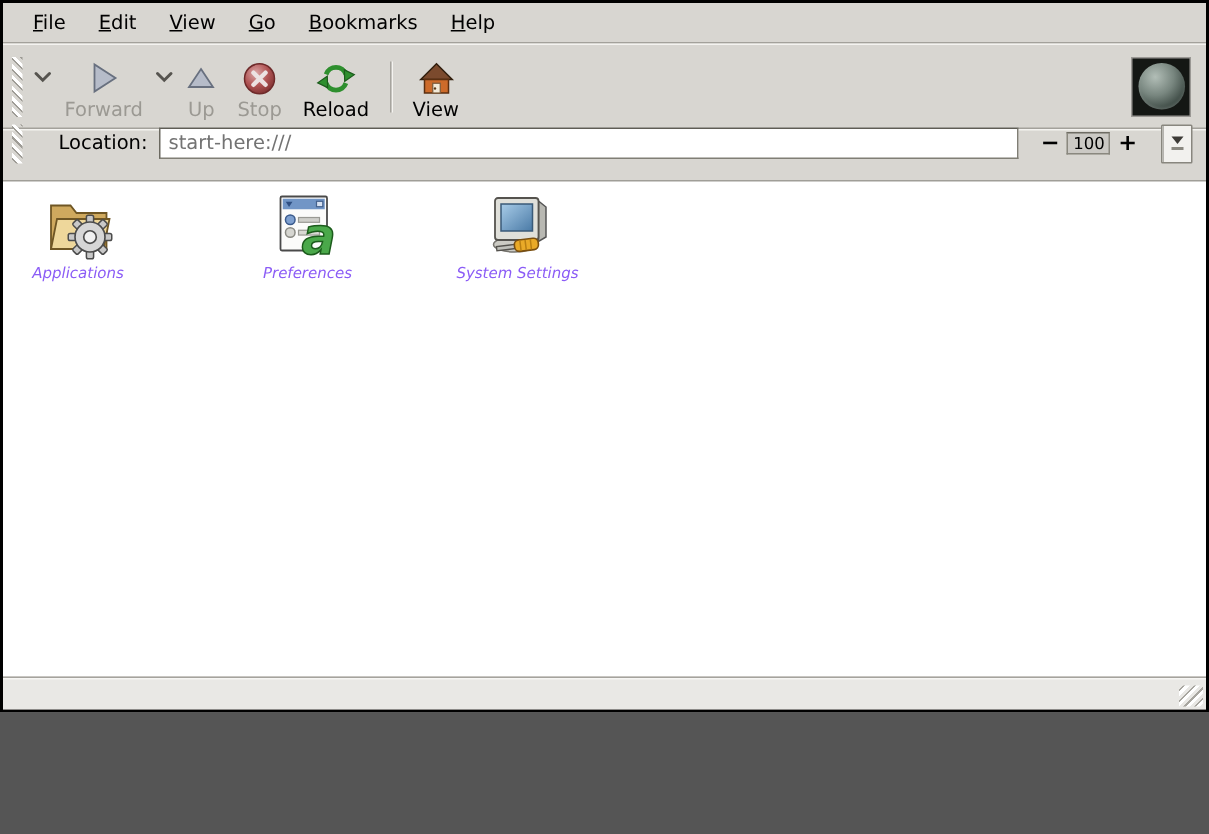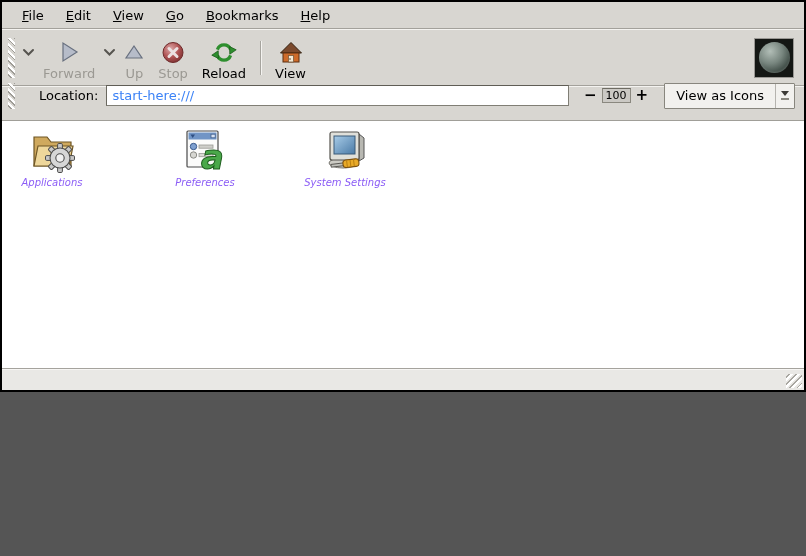--- a/index.html
+++ b/index.html
@@ -1,18 +1,18 @@
 <!DOCTYPE html>
 <html><head>
 <meta charset="utf-8">
 <style>
   html,body { margin:0; padding:0; background:#555; }
   * { box-sizing:border-box; }
   .window {
-    width:806px; height:392px;
+    width:806px; height:475px;
     border:2px solid #000;
     background:#d8d6d1;
     display:flex; flex-direction:column;
     font-family:"DejaVu Sans","Liberation Sans",sans-serif;
     font-size:13px; color:#000;
     position:relative; overflow:hidden;
   }
   
   .menubar { height:26px; display:flex; align-items:center; padding-left:10px; flex:0 0 auto; }
   .menu-item { padding:3px 12px 3px 10px; cursor:default; white-space:nowrap; }
@@ -39,21 +39,21 @@
   .sphere {
     width:31px; height:31px; border-radius:50%;
     background:radial-gradient(circle at 36% 30%, #b2beb7, #78867f 42%, #46534d 70%, #27312c 100%);
     box-shadow:inset 0 -1px 2px rgba(255,255,255,.15);
   }
   
   .locationbar { height:33px; display:flex; align-items:center; padding:0 9px 16px 4px; flex:0 0 auto; }
   .loc-label { margin:0 8px 0 18px; white-space:nowrap; }
   .loc-input {
     flex:1; height:21px; font:13px "DejaVu Sans","Liberation Sans",sans-serif;
-    padding:1px 5px; background:#fff; color:#3b82f6;
+    padding:1px 5px; background:#fff; color:#737373;
     border:1px solid #807e75; border-top-color:#5f5d55; border-left-color:#6b6960;
     outline:none;
   }
   .zoom-btn { font-weight:bold; font-size:15px; padding:0 5px; cursor:default; line-height:15px; }
   .zoom-out { margin-left:10px; }
   .zoom-level {
     width:29px; height:15px; line-height:14px; text-align:center;
     font-size:11px; background:#cbc9c4;
     border:1px solid #8a887f; border-top-color:#6e6c63;
   }
@@ -180,21 +180,20 @@
   <div class="hsep"></div>
 
   <div class="locationbar">
     <div class="grip" style="height:26px"></div>
     <span class="loc-label">Location:</span>
     <input class="loc-input" type="text" value="start-here:///" style="">
     <span class="zoom-btn zoom-out">−</span>
     <span class="zoom-level">100</span>
     <span class="zoom-btn">+</span>
     <div class="combo">
-      <span class="combo-label">View as Icons</span>
       <span class="combo-arrow-box">
         <span class="combo-tri"></span>
         <span class="combo-bar"></span>
       </span>
     </div>
   </div>
 
   <div class="content">
 
     <div class="icon-item ii-0">

